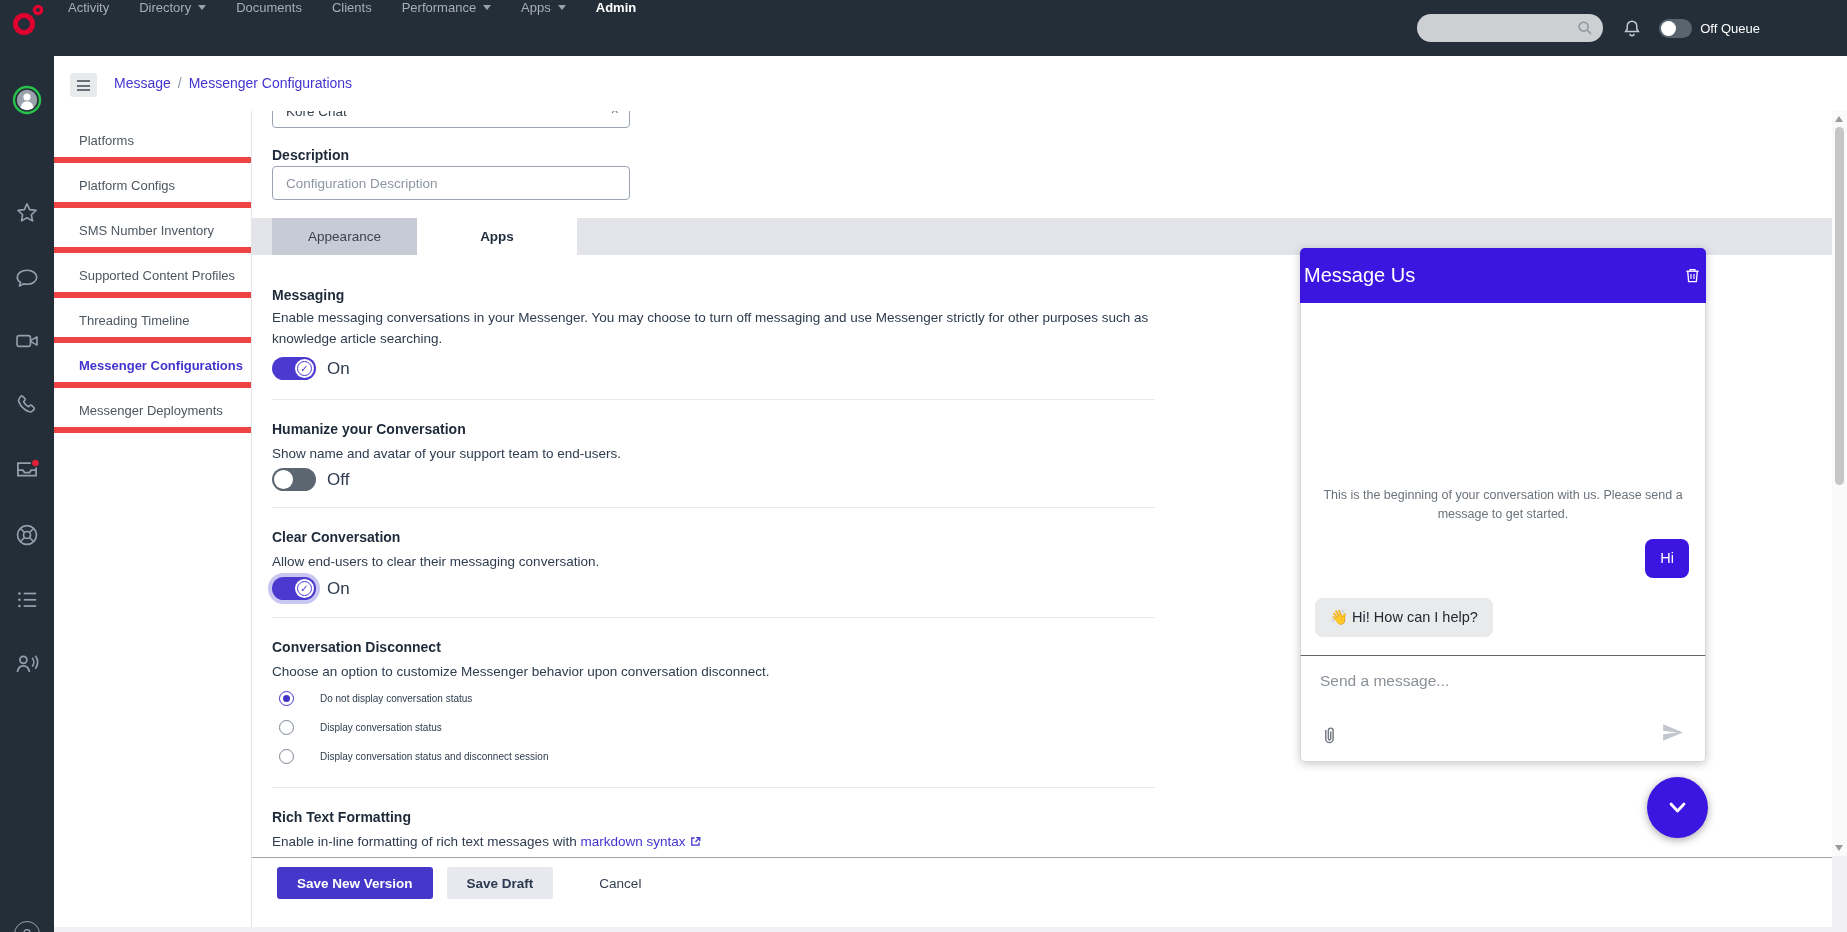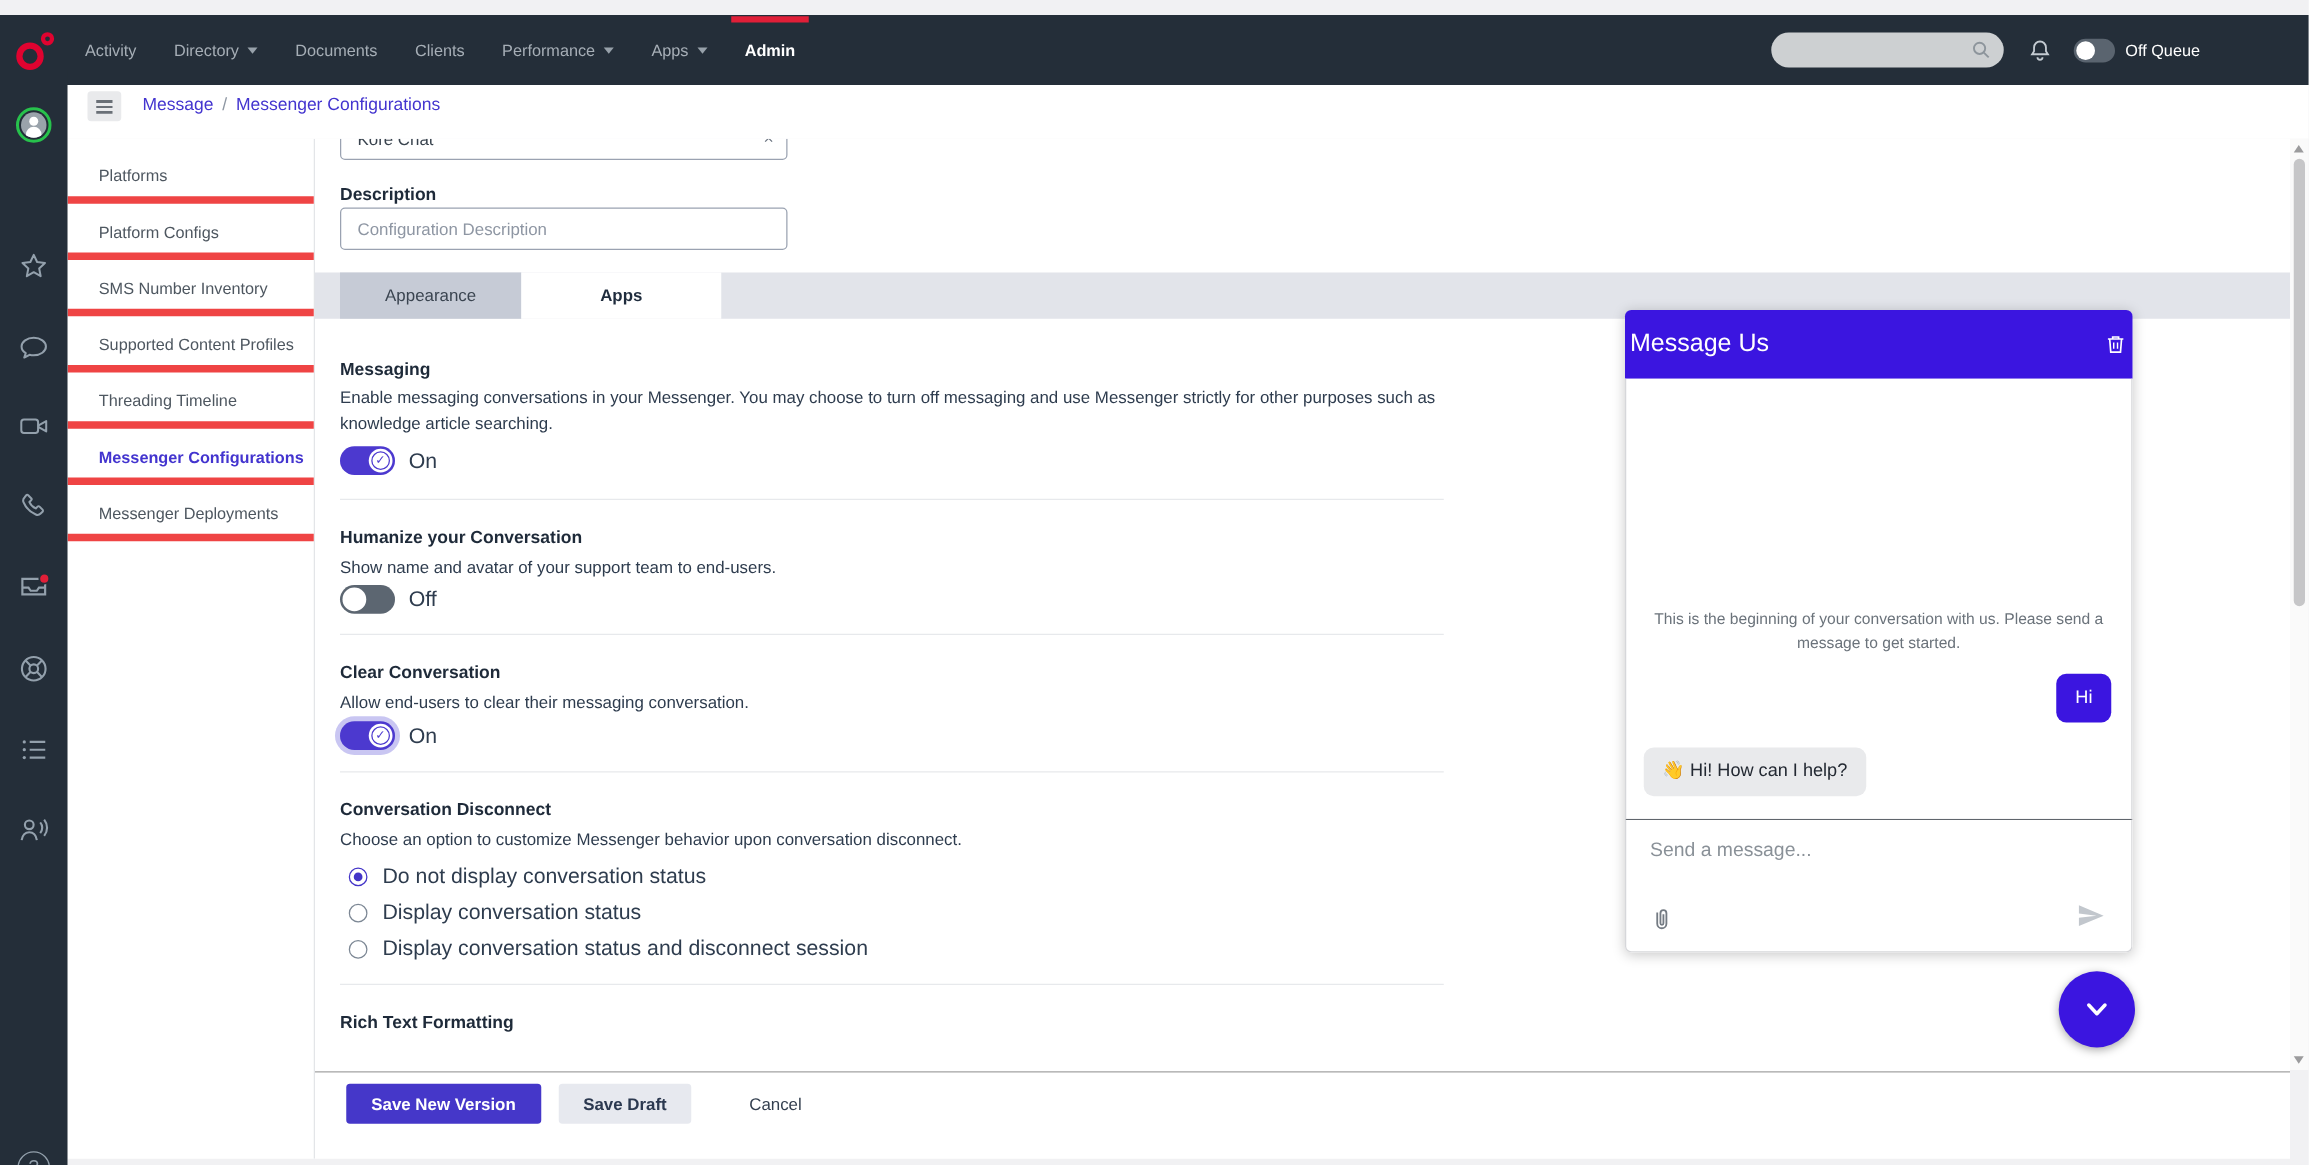--- a/index.html
+++ b/index.html
@@ -1,20 +1,20 @@
 <!DOCTYPE html>
 <html><head>
 <meta charset="utf-8">
 <style>
   *{margin:0;padding:0;box-sizing:border-box}
   html,body{width:1847px;height:932px}
   body{position:relative;font-family:"Liberation Sans",sans-serif;background:#f1f1f3;overflow:hidden;-webkit-font-smoothing:antialiased}
 
   
-  .topbar{position:absolute;top:12px;left:0;width:1847px;height:56px;background:#242e39;z-index:90;display:flex;align-items:center}
+  .topbar{position:absolute;top:0;left:0;width:1847px;height:56px;background:#242e39;z-index:90;display:flex;align-items:flex-start}
   .logo{width:38px;height:38px;margin-left:10px;flex:0 0 auto}
   .topnav{display:flex;align-items:center;list-style:none;margin-left:20px}
   .topnav li{margin-right:30px;font-size:13px;color:#a6aeb6;display:flex;align-items:center;cursor:default;position:relative;white-space:nowrap}
   .topnav li.active{color:#ffffff;font-weight:bold}
   .topnav li.active::before{content:"";position:absolute;top:-20px;left:-11px;right:-11px;height:5px;background:#e01f38}
   .caret{width:0;height:0;border-left:4px solid transparent;border-right:4px solid transparent;border-top:5px solid #97a1aa;margin-left:7px}
   .top-right{position:absolute;right:87px;top:0;height:56px;display:flex;align-items:center}
   .searchbox{position:relative;width:186px;height:28px}
   .searchbox input{width:100%;height:100%;border:none;outline:none;border-radius:14px;background:#cdd0d2;padding:0 30px 0 14px;font-size:13px;color:#39434e;font-family:"Liberation Sans",sans-serif}
   .search-ic{position:absolute;right:9px;top:5px}
@@ -69,21 +69,21 @@
   .toggle .knob{position:absolute;top:2px;width:19px;height:19px;border-radius:50%;background:#ffffff;display:flex;align-items:center;justify-content:center}
   .toggle.on .knob{right:2px}
   .toggle.off .knob{left:2px}
   .knob-check{width:15px;height:15px;border:1px solid #4c39cf;border-radius:50%;color:#4c39cf;font-size:10px;display:flex;align-items:center;justify-content:center;line-height:0}
   .tog-label{margin-left:11px;font-size:17px;color:#2e3c4e}
 
   .radio-row{display:flex;align-items:center;cursor:pointer}
   .radio{width:15px;height:15px;border-radius:50%;border:1px solid #7c8794;background:#fff;flex:0 0 auto;display:flex;align-items:center;justify-content:center}
   .radio.sel{border:1.5px solid #4334c8}
   .radio.sel::after{content:"";width:7px;height:7px;border-radius:50%;background:#4334c8}
-  .radio-label{margin-left:12px;font-size:17px;color:#2e3c4e}
+  .radio-label{margin-left:26px;font-size:10px;color:#2e3c4e}
 
   .mdlink{color:#4334cf;text-decoration:none;cursor:pointer}
   .extic{vertical-align:-2px;margin-left:4px}
 
   .footerbar{position:absolute;left:0;right:0;top:746px;border-top:1px solid #a3a3a3;padding:9px 0 0 25px;display:flex;align-items:center}
   .btn{height:32px;border:none;border-radius:3px;font-size:13.5px;font-weight:bold;font-family:"Liberation Sans",sans-serif;cursor:pointer;padding:0 20px}
   .btn.primary{background:#4537c9;color:#ffffff}
   .btn.secondary{background:#e7e9ef;color:#2c3950;margin-left:14px}
   .btn.linklike{background:none;border:none;font-size:13.5px;font-weight:normal;color:#333f4f;margin-left:26px;cursor:pointer;font-family:"Liberation Sans",sans-serif}
 
@@ -322,20 +322,27 @@
       <span class="radio"></span>
       <span class="radio-label">Display conversation status</span>
     </div>
     <div class="abs radio-row" style="left:27px;top:638px">
       <span class="radio"></span>
       <span class="radio-label">Display conversation status and disconnect session</span>
     </div>
     <div class="abs divider" style="left:20px;top:676px;width:883px"></div>
 
     <div class="abs s-head" style="left:20px;top:698px">Rich Text Formatting</div>
+    <div class="abs s-para" style="left:20px;top:720px;width:880px">
+      <span>Enable in-line formatting of rich text messages with </span><a class="mdlink">markdown syntax</a><svg class="extic" width="13" height="13" viewBox="0 0 13 13">
+          <path d="M5.5 3H2.8v7.2H10V7.5" fill="none" stroke="#4334cf" stroke-width="1.3"></path>
+          <path d="M7.2 2.6h3.6v3.6" fill="none" stroke="#4334cf" stroke-width="1.3"></path>
+          <path d="M10.6 2.8L6.4 7" fill="none" stroke="#4334cf" stroke-width="1.3"></path>
+        </svg>
+    </div>
 
     <div class="footerbar">
       <button class="btn primary">Save New Version</button>
       <button class="btn secondary">Save Draft</button>
       <button class="btn linklike">Cancel</button>
     </div>
   </div>
 </div>
 
 <div class="chat">

